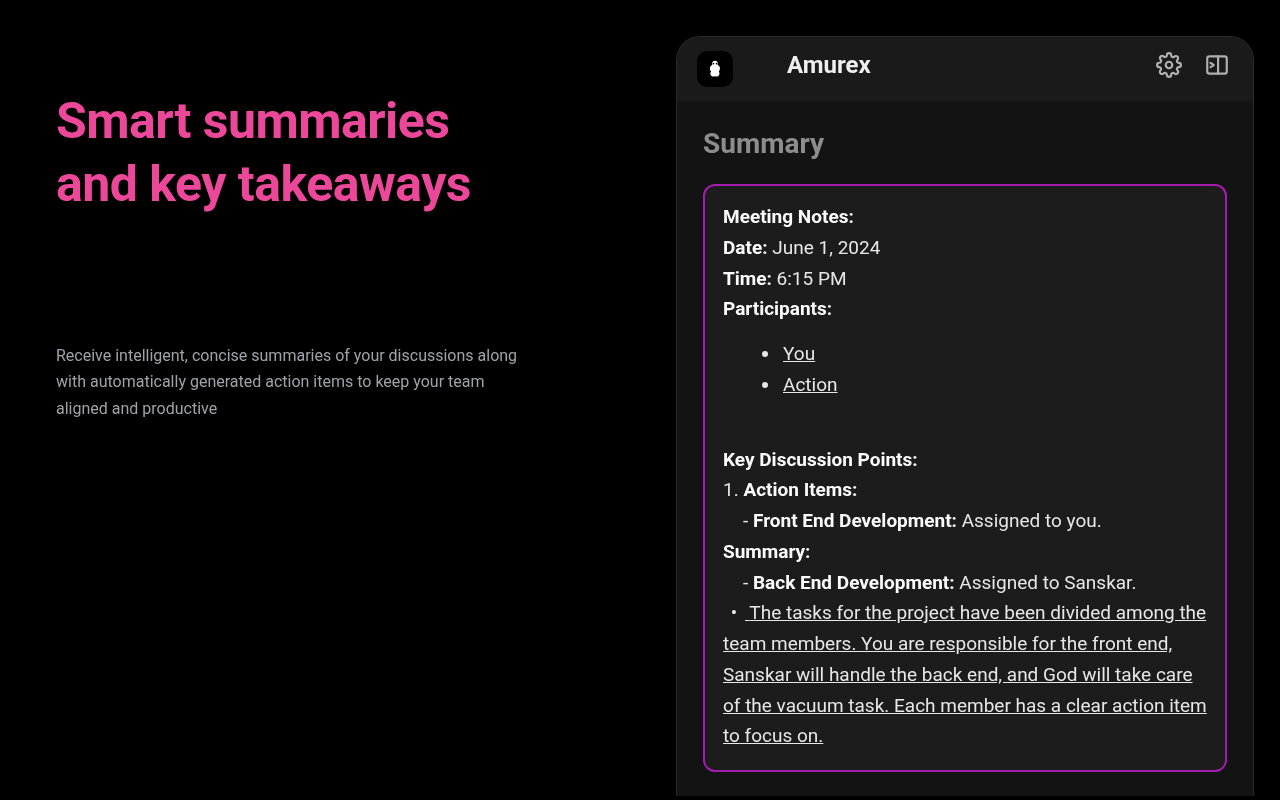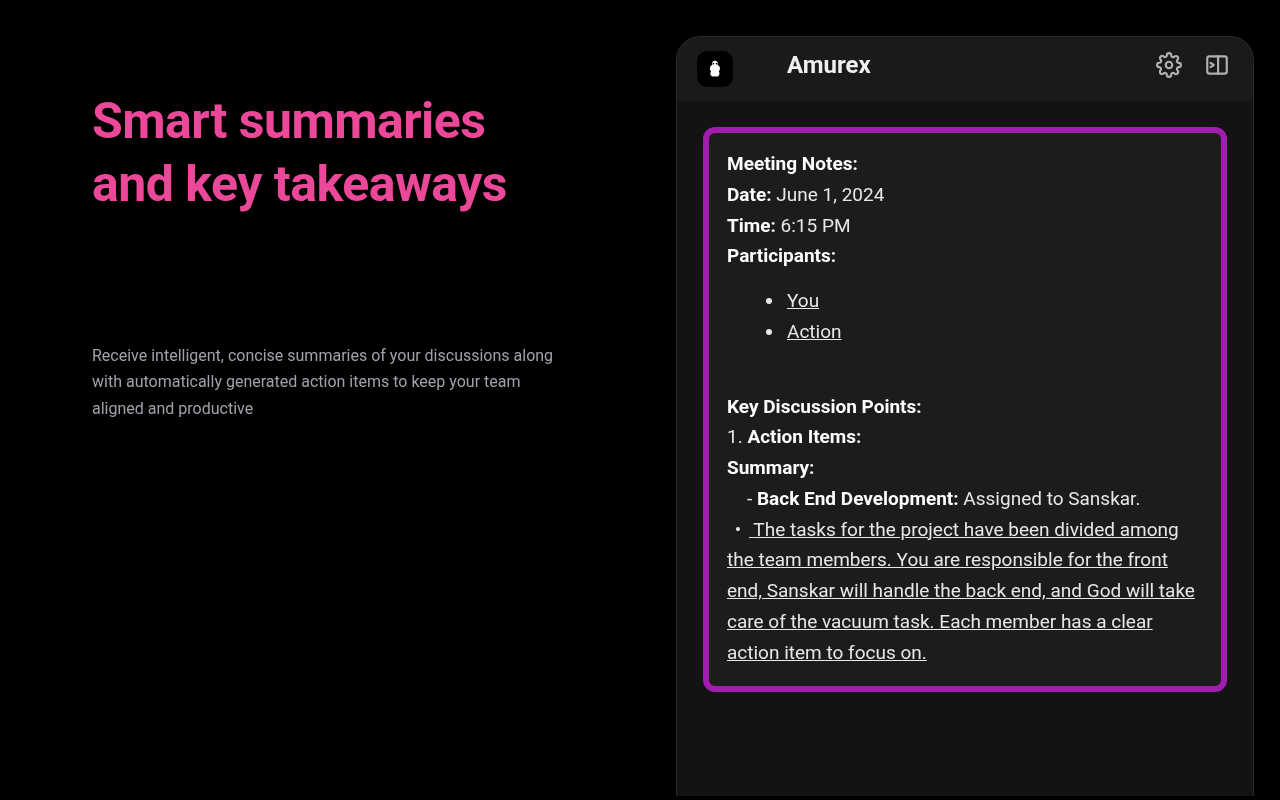--- a/index.html
+++ b/index.html
@@ -11,21 +11,21 @@
     overflow: hidden;
     color: #fff;
   }
   .page {
     display: flex;
     width: 100%;
     height: 100%;
   }
   .left {
     width: 676px;
-    padding: 90px 60px 0 92px;
+    padding: 90px 60px 0 56px;
   }
   .headline {
     color: #ec4899;
     font-size: 50px;
     font-weight: 700;
     line-height: 1.25;
     letter-spacing: -0.5px;
     max-width: 440px;
   }
   .subcopy {
@@ -97,21 +97,21 @@
     flex: 1;
   }
   .section-title {
     font-size: 28px;
     font-weight: 700;
     color: #8d8d8d;
     margin-bottom: 24px;
   }
   .card {
     background: #1c1c1c;
-    border: 6px solid #a21caf;
+    border: 2px solid #a21caf;
     border-radius: 12px;
     padding: 16px 18px 18px 18px;
     color: #e7e7e7;
     font-size: 19px;
     line-height: 1.62;
   }
   .card .line { margin-bottom: 0; }
   .card strong { font-weight: 700; color: #fcfcfc; }
   .card ul.participants {
     list-style: disc;
@@ -156,20 +156,21 @@
             <svg width="26" height="26" viewBox="0 0 24 24" fill="none" stroke-width="2" stroke-linecap="round" stroke-linejoin="round">
               <rect x="3" y="4" width="18" height="16" rx="2"></rect>
               <line x1="13" y1="4" x2="13" y2="20"></line>
               <polyline points="6 10 9 12 6 14"></polyline>
             </svg>
           </div>
         </div>
       </div>
 
       <div class="panel-body">
+        <div class="section-title">Summary</div>
 
         <div class="card">
           <div class="line"><strong>Meeting Notes:</strong></div>
           <div class="line">
             <strong>Date:</strong>
             <span>June 1, 2024</span>
           </div>
           <div class="line">
             <strong>Time:</strong>
             <span>6:15 PM</span>
@@ -177,20 +178,24 @@
           <div class="line"><strong>Participants:</strong></div>
           <ul class="participants">
             <li>You</li>
             <li>Action</li>
           </ul>
 
           <div class="line kdp-title"><strong>Key Discussion Points:</strong></div>
           <div class="line">
             <span>1. </span><strong class="action-header">Action Items:</strong>
           </div>
+          <div class="line sub-line">
+            - <strong>Front End Development:</strong>
+            <span>Assigned to you.</span>
+          </div>
           <div class="line summary-label"><strong>Summary:</strong></div>
           <div class="line sub-line">
             - <strong>Back End Development:</strong>
             <span>Assigned to Sanskar.</span>
           </div>
           <div class="line summary-para">
             <span class="bullet-indent">•</span>
             <span>The tasks for the project have been divided among the team members. You are responsible for the front end, Sanskar will handle the back end, and God will take care of the vacuum task. Each member has a clear action item to focus on.</span>
           </div>
         </div>

